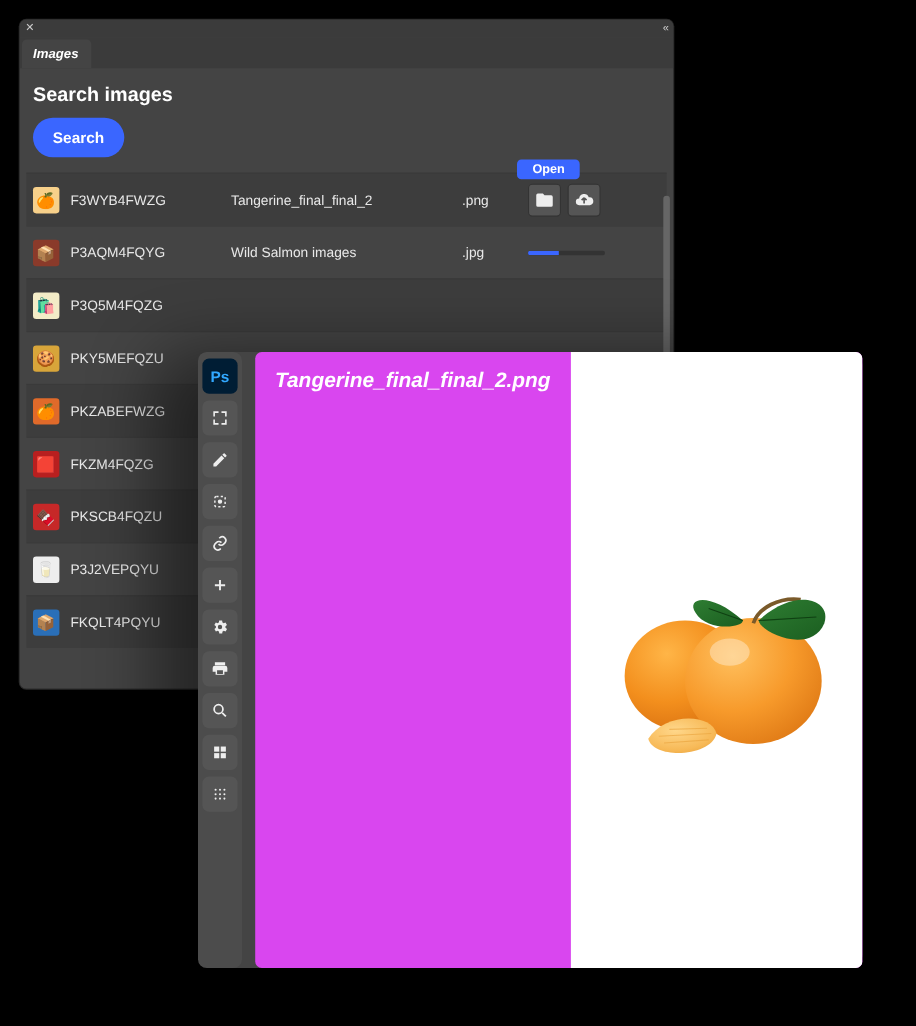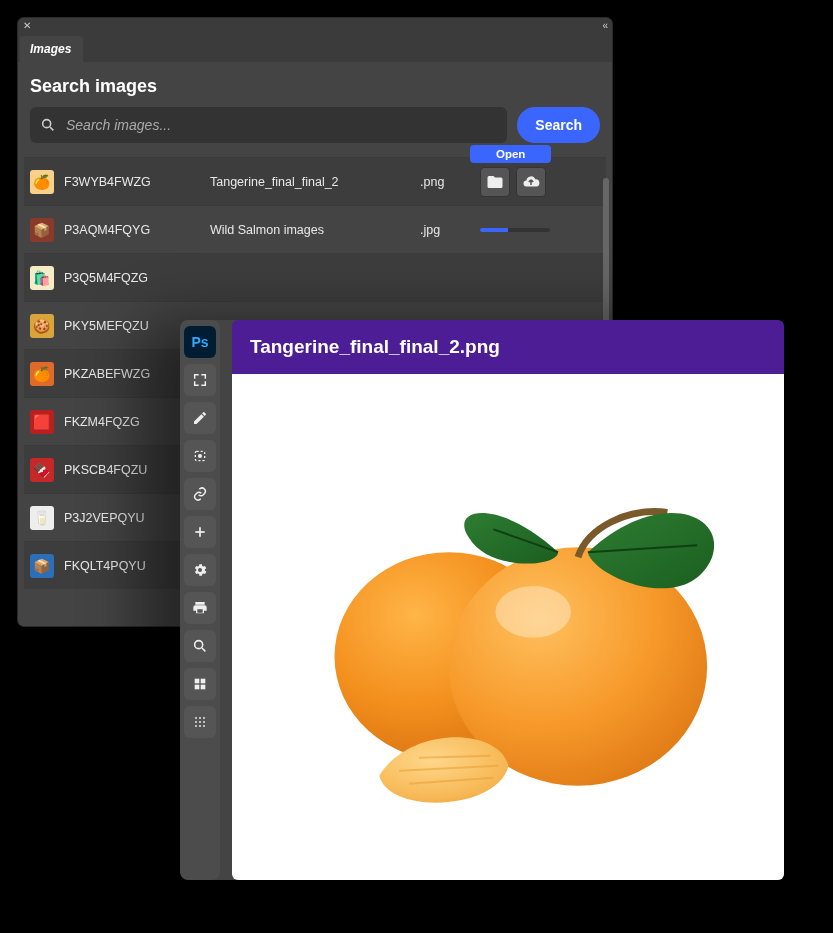--- a/index.html
+++ b/index.html
@@ -141,21 +141,21 @@
       display: flex; align-items: center; justify-content: center;
       cursor: pointer;
     }
     .tooltip {
       position: absolute;
       top: -22px; left: -10px;
       background: #3a66ff;
       color: #fff;
       font-size: 11.5px;
       font-weight: 600;
-      padding: 3px 26px;
+      padding: 3px 14px;
       border-radius: 4px;
     }
     .progress {
       width: 70px; height: 4px;
       background: #333;
       border-radius: 2px;
       overflow: hidden;
     }
     .progress-fill { height: 100%; background: #3a66ff; width: 40%; }
     .scrollbar-panel {
@@ -200,24 +200,25 @@
       width: 32px; height: 32px;
       background: #555;
       border-radius: 6px;
       display:flex; align-items:center; justify-content:center;
       color: #eee;
       cursor:pointer;
     }
     .viewer-main {
       flex: 1;
       display: flex;
-      flex-direction: column;
-      background: #4c1d95;
+      flex-direction: row;
+      background: #d946ef;
       border-radius: 6px;
       overflow: hidden;
+      font-style: italic;
     }
     .viewer-title {
       color: #fff;
       font-size: 19px;
       font-weight: 800;
       padding: 16px 18px;
     }
     .canvas {
       flex: 1;
       background: #fff;
@@ -237,29 +238,20 @@
 <div class="panel">
   <div class="panel-titlebar">
     <div class="panel-close">✕</div>
     <div class="panel-collapse">«</div>
   </div>
   <div class="tab-row">
     <div class="tab">Images</div>
   </div>
   <div class="section-label">Search images</div>
   <div class="search-row">
-    <div class="search-box">
-      <span>
-        <svg class="icon" viewBox="0 0 24 24" fill="none" stroke="#ccc" stroke-width="2.4">
-            <circle cx="10" cy="10" r="6"></circle>
-            <line x1="20" y1="20" x2="15" y2="15"></line>
-          </svg>
-      </span>
-      <input type="text" placeholder="Search images..." style="">
-    </div>
     <button class="search-btn">Search</button>
   </div>
 
   <div class="table-wrap">
     <div id="rows-container">
         <div class="row alt">
           <div>
             <div class="thumb" style="background: rgb(247, 208, 138);">🍊</div>
           </div>
           <div>F3WYB4FWZG</div>

